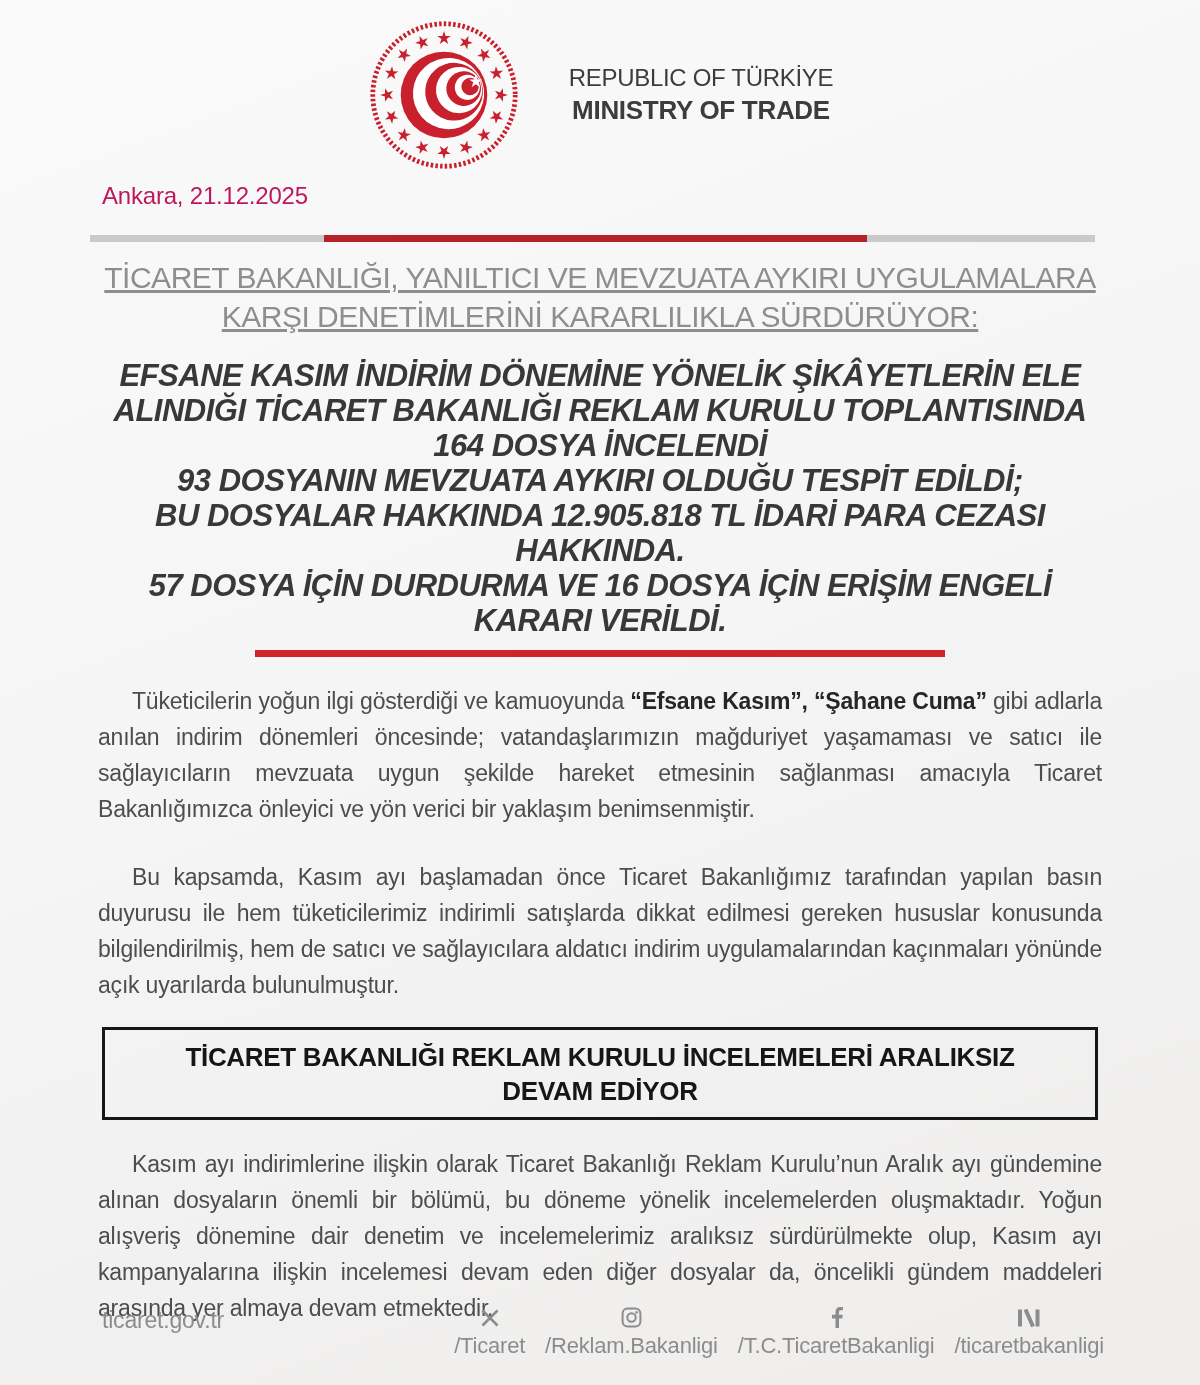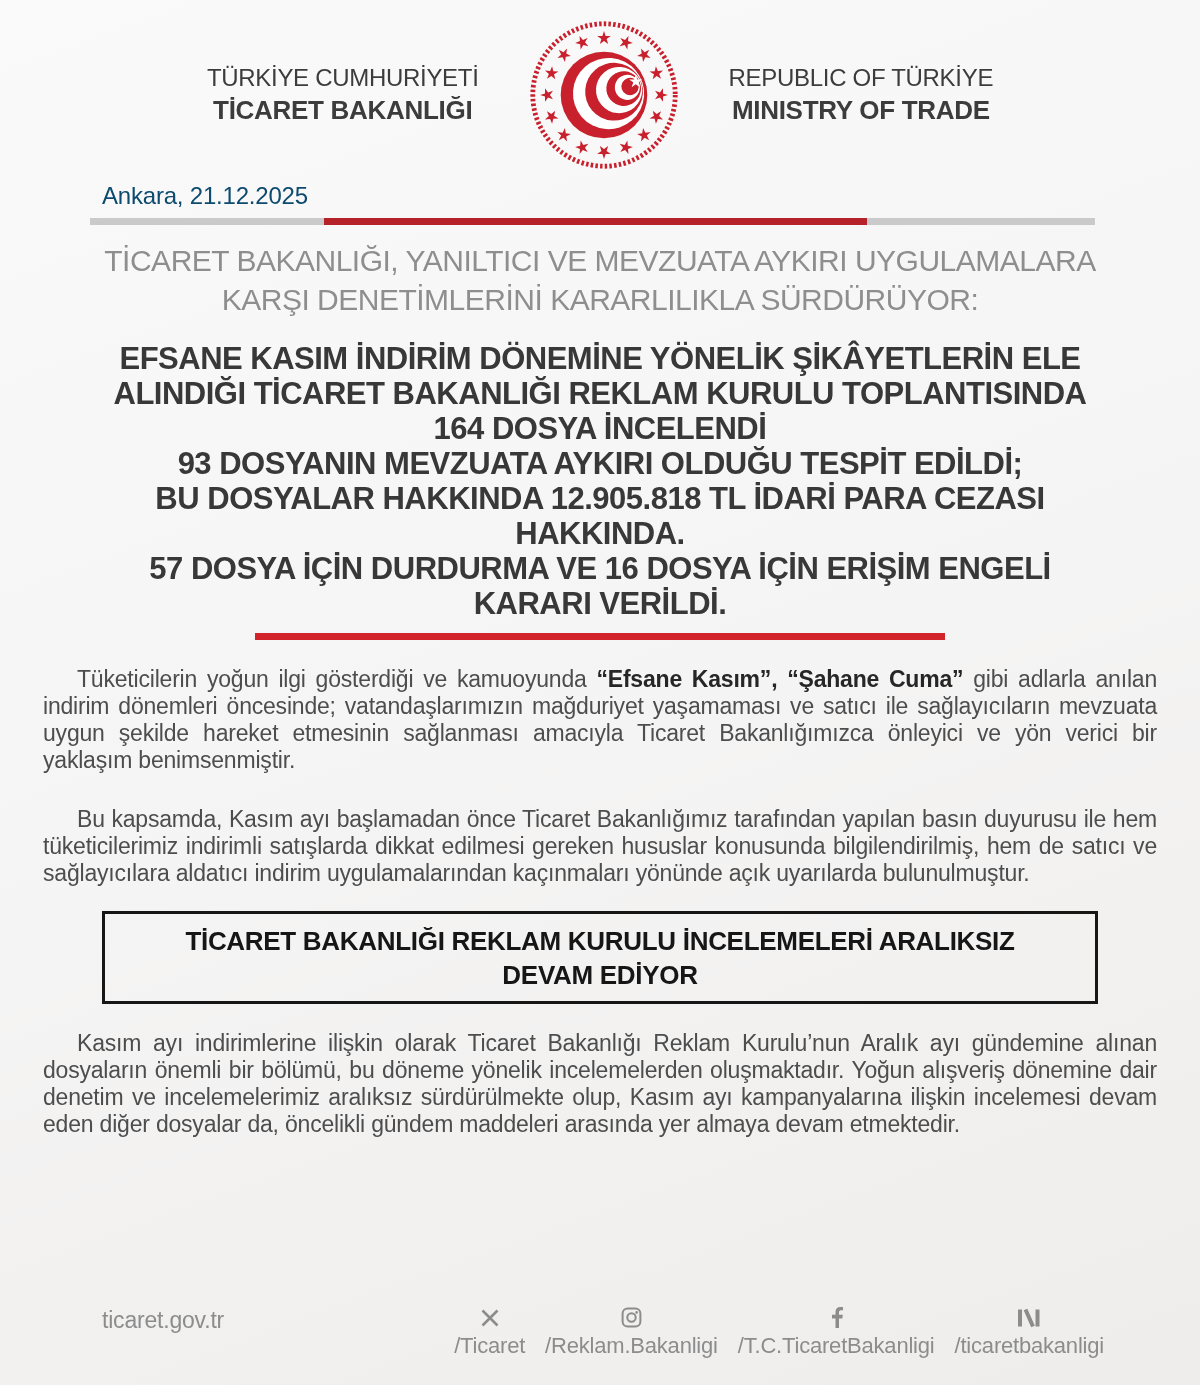--- a/index.html
+++ b/index.html
@@ -10,36 +10,36 @@
     color:#4d4d4d;
   }
   .header{
     display:flex;align-items:center;justify-content:center;
     padding-top:16px;gap:48px;height:158px;
   }
   .header .side{line-height:1.18;color:#3c3c3c;text-align:center;letter-spacing:-0.3px;}
   .header .side .l1{font-size:24px;font-weight:400;}
   .header .side .l2{font-size:26px;font-weight:700;margin-top:3px;}
   .emblem{width:154px;height:154px;flex:0 0 auto;}
-  .dateline{margin:8px 0 8px 102px;font-size:24px;color:#0c4a6e;letter-spacing:-0.2px;}
+  .dateline{margin:8px 0 25px 102px;font-size:24px;color:#be185d;letter-spacing:-0.2px;}
   .rule{display:flex;height:7px;margin:0 105px 0 90px;}
   .rule .seg-gray{background:#cacaca;flex:0 0 234px;}
   .rule .seg-red{background:#b5222a;flex:0 0 543px;}
   .rule .seg-gray2{background:#cacaca;flex:1;}
   .subhead{
     margin:16px 70px 0;text-align:center;color:#8e8e8e;
-    font-size:30px;line-height:39px;font-weight:400;letter-spacing:-0.5px;
+    font-size:30px;line-height:39px;font-weight:400;letter-spacing:-0.5px;text-decoration:underline;
   }
   .headline{
     margin:22px 60px 0;text-align:center;color:#383838;
-    font-size:31px;line-height:35px;font-weight:700;letter-spacing:-0.5px;
+    font-size:31px;line-height:35px;font-weight:700;letter-spacing:-0.5px;font-style:italic;
   }
   .divider{width:690px;height:7px;background:#d2232a;margin:12px auto 0;}
   .para{
-    margin:26px 43px 0;font-size:23px;line-height:27px;
+    margin:26px 98px 0;font-size:23px;line-height:36px;
     text-align:justify;color:#4d4d4d;text-indent:34px;letter-spacing:-0.2px;
   }
   .para.second{margin-top:32px;}
   .para .bold{font-weight:700;color:#262626;}
   .boxed{
     margin:24px 102px 0;border:3px solid #161616;padding:10px 18px 9px;
     text-align:center;color:#161616;font-weight:700;font-size:26px;line-height:34px;letter-spacing:-0.3px;
   }
   .footer{
     position:absolute;left:102px;right:96px;bottom:26px;
@@ -47,24 +47,20 @@
   }
   .footer .site{font-size:23px;letter-spacing:-0.2px;}
   .footer .socials{margin-left:auto;display:flex;align-items:center;gap:20px;}
   .social{display:flex;align-items:center;gap:5px;font-size:22px;color:#8c8c8c;letter-spacing:-0.2px;cursor:pointer;flex-direction:column;}
   .social svg{display:block;}
 </style>
 </head>
 <body>
 
 <div class="header">
-  <div class="side">
-    <div class="l1">TÜRKİYE CUMHURİYETİ</div>
-    <div class="l2">TİCARET BAKANLIĞI</div>
-  </div>
 
   <svg class="emblem" viewBox="-80 -80 160 160" aria-hidden="true">
     <defs>
       <path id="st" d="M0,-1 L0.2245,-0.309 L0.951,-0.309 L0.363,0.118 L0.588,0.809 L0,0.382 L-0.588,0.809 L-0.363,0.118 L-0.951,-0.309 L-0.2245,-0.309 Z"></path>
     </defs>
 
     <circle cx="0" cy="0" r="74" fill="none" stroke="#c8202c" stroke-width="5" stroke-dasharray="2.6 2.3"></circle>
 
     <g fill="#c8202c">
       <use href="#st" transform="rotate(0) translate(0,-59) scale(7.4)"></use>

